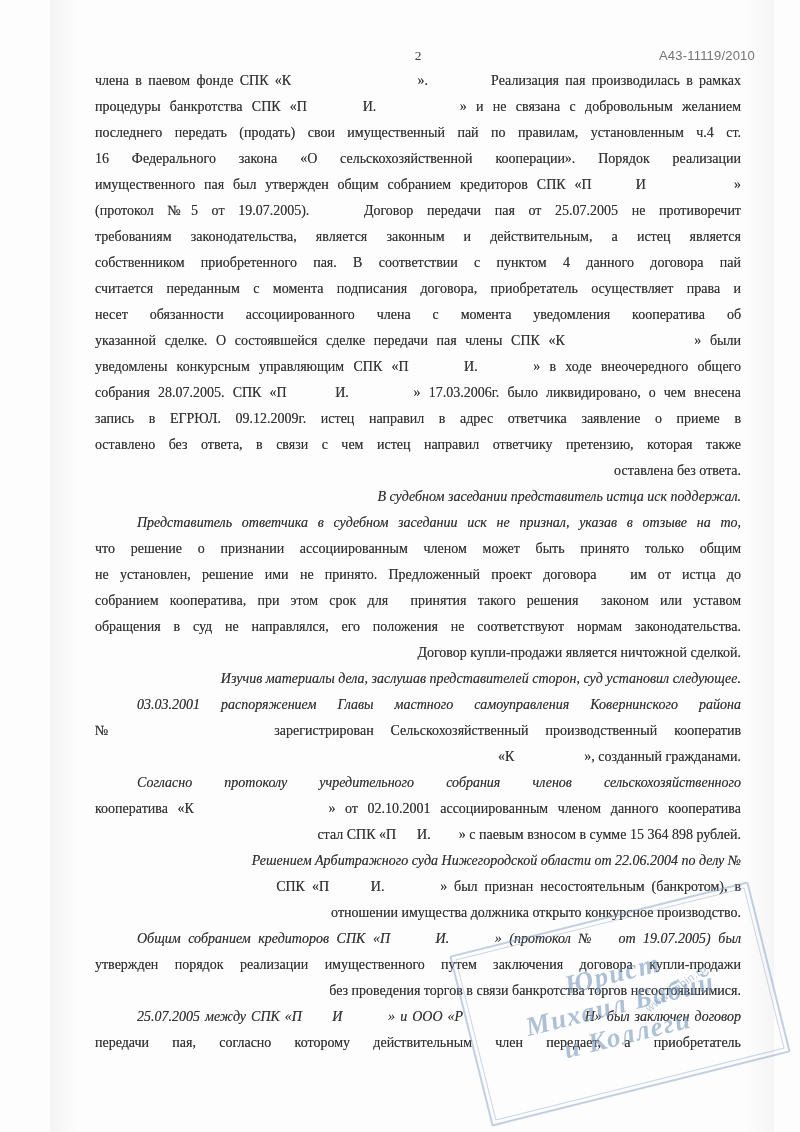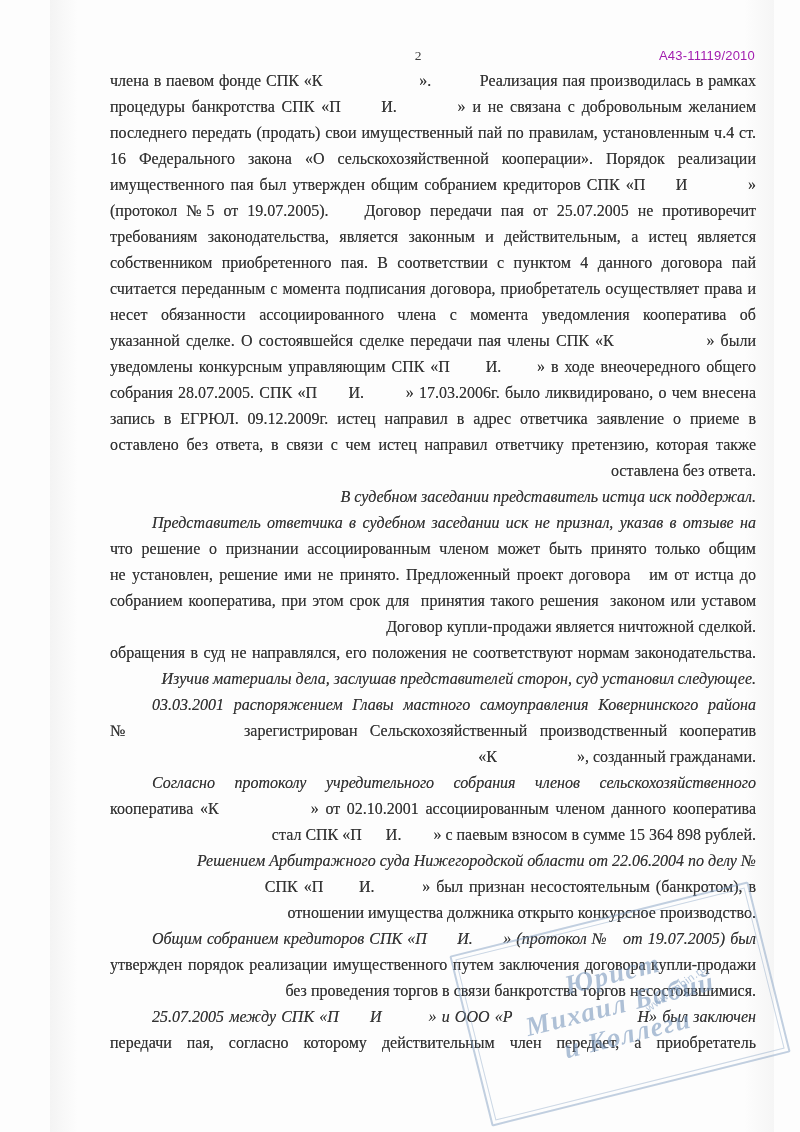--- a/index.html
+++ b/index.html
@@ -25,25 +25,25 @@
   .header-row{
     position:absolute;top:48px;left:95px;width:646px;height:18px;
     font-size:13.5px;color:#3c3c3c;
   }
   .page-number{
     position:absolute;left:0;width:100%;text-align:center;
   }
   .case-number{
     position:absolute;right:-14px;top:0;
     font-family:"Liberation Sans","DejaVu Sans",sans-serif;
-    font-size:13px;letter-spacing:0.2px;color:#a21caf;
+    font-size:13px;letter-spacing:0.2px;color:#737373;
   }
   .doc-body{
-    position:absolute;left:110px;top:68px;width:646px;
-    font-size:16px;
+    position:absolute;left:95px;top:68px;width:646px;
+    font-size:14px;
     text-shadow:0 0 0.5px rgba(51,51,51,0.65);
   }
   .line{
     height:26px;line-height:26px;
     overflow:hidden;
     text-align:right;
     white-space:normal;
   }
   .line.j{
     text-align:justify;
@@ -107,22 +107,22 @@
       <div class="line j">уведомлены конкурсным управляющим СПК «П&nbsp;&nbsp;&nbsp;&nbsp;&nbsp;&nbsp;И.&nbsp;&nbsp;&nbsp;&nbsp;&nbsp;&nbsp;» в ходе внеочередного общего</div>
       <div class="line j">собрания 28.07.2005. СПК «П&nbsp;&nbsp;&nbsp;&nbsp;&nbsp;&nbsp;И.&nbsp;&nbsp;&nbsp;&nbsp;&nbsp;&nbsp;&nbsp;&nbsp;» 17.03.2006г. было ликвидировано, о чем внесена</div>
       <div class="line j">запись в ЕГРЮЛ. 09.12.2009г. истец направил в адрес ответчика заявление о приеме в</div>
       <div class="line j">оставлено без ответа, в связи с чем истец направил ответчику претензию, которая также</div>
       <div class="line">оставлена без ответа.</div>
       <div class="line ind">В судебном заседании представитель истца иск поддержал.</div>
       <div class="line j ind">Представитель ответчика в судебном заседании иск не признал, указав в отзыве на то,</div>
       <div class="line j">что решение о признании ассоциированным членом может быть принято только общим</div>
       <div class="line j">не установлен, решение ими не принято. Предложенный проект договора&nbsp;&nbsp;&nbsp;им от истца до</div>
       <div class="line j">собранием кооператива, при этом срок для&nbsp;&nbsp;принятия такого решения&nbsp;&nbsp;законом или уставом</div>
+      <div class="line j">обращения в суд не направлялся, его положения не соответствуют нормам законодательства.</div>
       <div class="line">Договор купли-продажи является ничтожной сделкой.</div>
-      <div class="line j">обращения в суд не направлялся, его положения не соответствуют нормам законодательства.</div>
       <div class="line ind">Изучив материалы дела, заслушав представителей сторон, суд установил следующее.</div>
       <div class="line j ind">03.03.2001 распоряжением Главы мастного самоуправления Ковернинского района</div>
       <div class="line j">№&nbsp;&nbsp;&nbsp;&nbsp;&nbsp;&nbsp;&nbsp;&nbsp; зарегистрирован Сельскохозяйственный производственный кооператив</div>
       <div class="line">«К&nbsp;&nbsp;&nbsp;&nbsp;&nbsp;&nbsp;&nbsp;&nbsp;&nbsp;&nbsp;&nbsp;&nbsp;&nbsp;&nbsp;&nbsp;&nbsp;&nbsp;&nbsp;&nbsp;&nbsp;», созданный гражданами.</div>
       <div class="line j ind">Согласно протоколу учредительного собрания членов сельскохозяйственного</div>
       <div class="line j">кооператива «К&nbsp;&nbsp;&nbsp;&nbsp;&nbsp;&nbsp;&nbsp;&nbsp;&nbsp;&nbsp;&nbsp;&nbsp;&nbsp;&nbsp;» от 02.10.2001 ассоциированным членом данного кооператива</div>
       <div class="line">стал СПК «П&nbsp;&nbsp;&nbsp;&nbsp;&nbsp;&nbsp;И.&nbsp;&nbsp;&nbsp;&nbsp;&nbsp;&nbsp;&nbsp;&nbsp;» с паевым взносом в сумме 15 364 898 рублей.</div>
       <div class="line ind">Решением Арбитражного суда Нижегородской области от 22.06.2004 по делу №</div>
       <div class="line j">&nbsp;&nbsp;&nbsp;&nbsp;&nbsp;&nbsp;&nbsp;&nbsp;&nbsp;&nbsp;&nbsp;&nbsp;&nbsp;&nbsp;&nbsp;&nbsp;&nbsp;&nbsp;&nbsp;&nbsp;&nbsp;&nbsp;&nbsp;&nbsp;&nbsp;&nbsp;СПК «П&nbsp;&nbsp;&nbsp;&nbsp;&nbsp;&nbsp;И.&nbsp;&nbsp;&nbsp;&nbsp;&nbsp;&nbsp;&nbsp;&nbsp;» был признан несостоятельным (банкротом), в</div>
       <div class="line">отношении имущества должника открыто конкурсное производство.</div>

